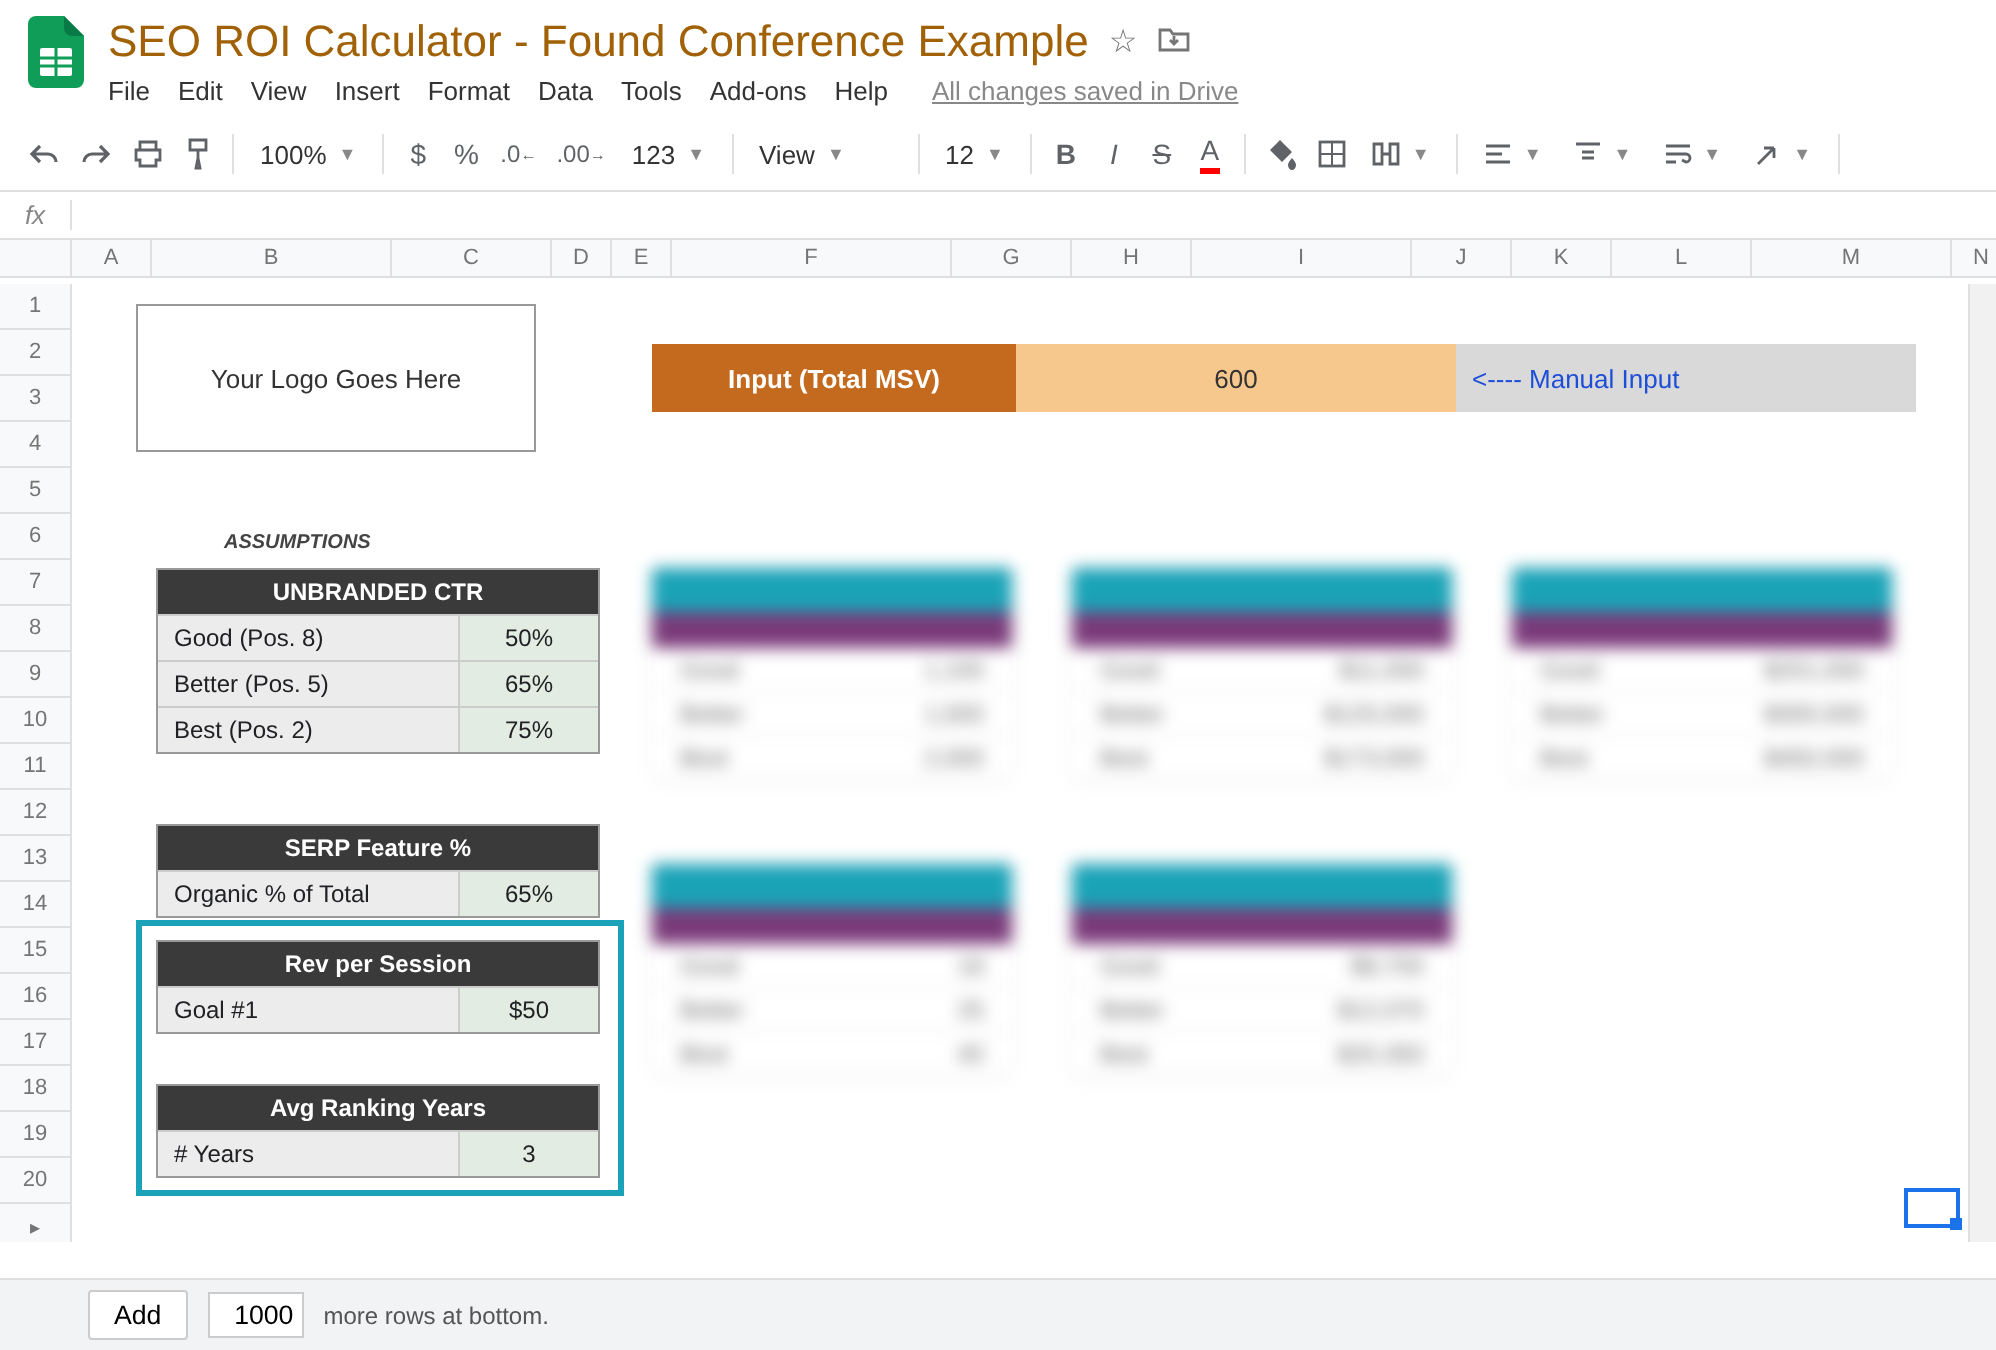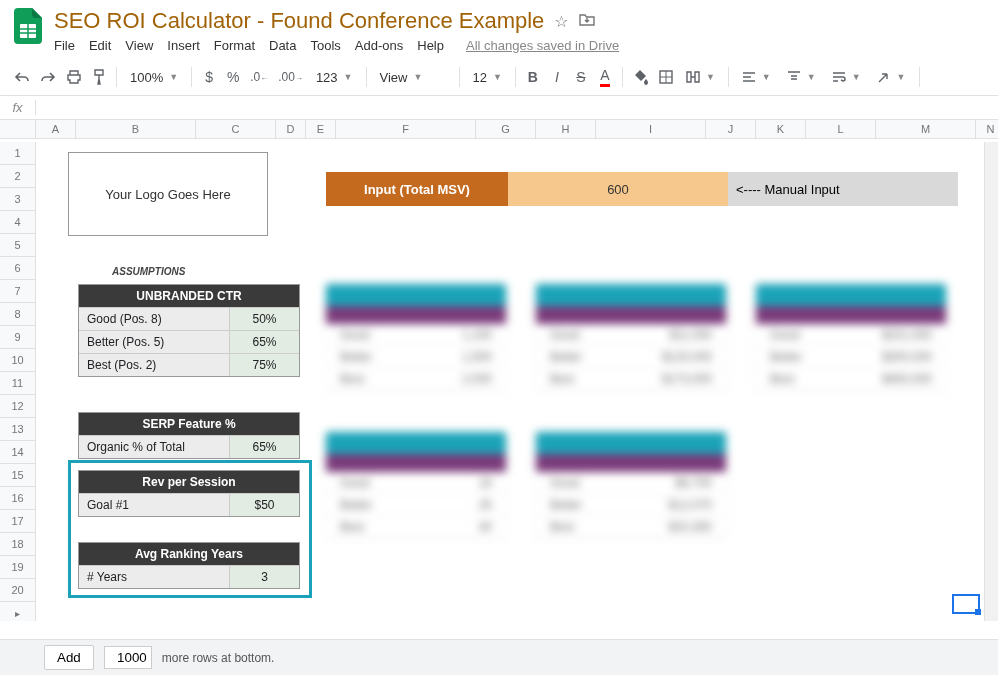--- a/index.html
+++ b/index.html
@@ -89,21 +89,21 @@
     border-bottom:1px solid var(--border-gray);
     border-right:1px solid var(--border-gray);
   }
   .sheet {
     position:absolute; top:22px; left:36px; right:0; bottom:0;
     overflow:hidden;
   }
   
   .logo-box {
     position:absolute; top:10px; left:32px;
-    width:200px; height:84px;
+    width:200px; height:74px;
     border:1px solid #999;
     display:flex; align-items:center; justify-content:center;
     font-size:13px; color:#333;
   }
   .input-row {
     position:absolute; top:30px; left:290px;
     display:flex; height:34px;
   }
   .input-label {
     width:182px; background:var(--orange); color:#fff;
@@ -111,21 +111,21 @@
     font-weight:bold;
   }
   .input-value {
     width:220px; background:var(--light-orange);
     display:flex; align-items:center; justify-content:center;
     color:#333;
   }
   .input-hint {
     width:230px; background:var(--light-gray-bg);
     display:flex; align-items:center; padding-left:8px;
-    color:#000000;
+    color:#1d4ed8;
   }
   .assumptions-label {
     position:absolute; top:124px; left:76px;
     font-style:italic; font-size:10px; font-weight:bold; color:#444;
   }
   .mini-table {
     position:absolute; left:42px; width:222px;
     border:1px solid #999;
   }
   .mini-table .hdr {

